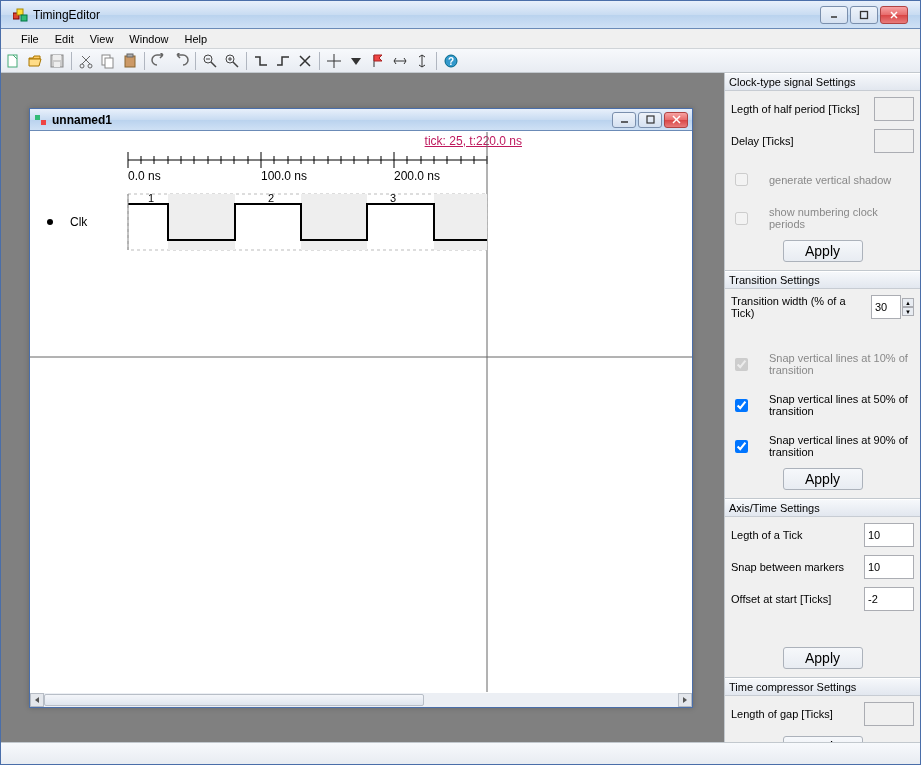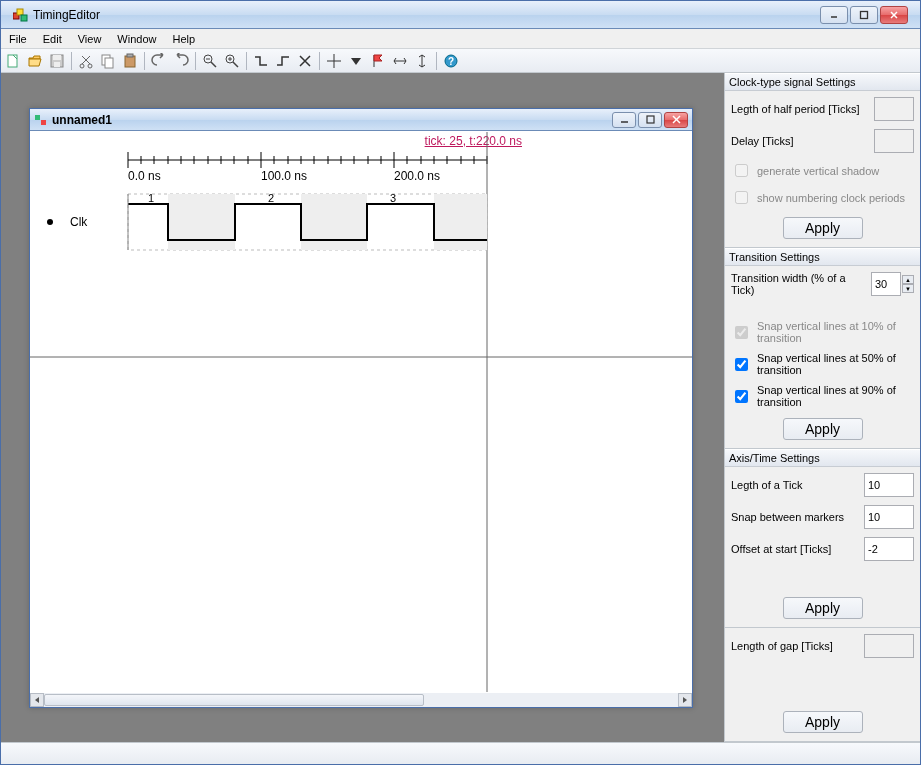--- a/index.html
+++ b/index.html
@@ -28,21 +28,21 @@
     border: 1px solid #7a8fad; border-radius: 3px;
     background: linear-gradient(#eef3fa, #d5e1f1);
     display: flex; align-items: center; justify-content: center;
     cursor: default;
   }
   .win-btn.close { background: linear-gradient(#f7a3a3, #e76b6b 50%, #d94545 51%, #e87b7b); border-color:#b04343;}
   .win-btn svg { display:block; }
 
   .menubar {
     height: 20px; background: #f0f0f0;
-    display: flex; align-items: center; padding: 0 0;
+    display: flex; align-items: center; padding: 0 12px;
     border-bottom: 1px solid #d0d4d8;
   }
   .menubar .menu-item { padding: 2px 8px; cursor: default; }
 
   .toolbar {
     height: 24px; background: linear-gradient(#f7f9fc,#e8ecf2);
     border-bottom: 1px solid #c2c8ce;
     display: flex; align-items: center; padding: 0 2px; gap: 2px;
   }
   .tool-btn {
@@ -129,21 +129,21 @@
     border-top:1px solid #fff;
   }
   .panel-body { padding: 6px 6px 8px; display:flex; flex-direction:column; gap:8px; }
   .form-row { display:flex; align-items:center; justify-content:space-between; gap:4px; }
   .form-row label { font-size:11px; }
   .form-row input[type="text"] {
     width: 40px; height:18px; border:1px solid #abadb3; font-size:11px; padding:11px 3px;
     background:#fff;
   }
   .form-row input[disabled] { background:#f0f0f0; }
-  .chk-row { display:flex; align-items:center; gap:6px; font-size:11px; }
+  .chk-row { display:flex; align-items:center; gap:18px; font-size:11px;margin-top:9px; }
   .chk-row.disabled { color:#888; }
   .apply-btn {
     width:80px; height:22px; margin: 2px auto 0;
     background: linear-gradient(#f6f8fb,#e8ecf2);
     border:1px solid #acb2bb; border-radius:3px;
     font-size:14px;
     display:flex; align-items:center; justify-content:center;
     cursor: default;
   }
   .panel.flex { flex:1; }
@@ -505,20 +505,21 @@
           <div class="form-row">
             <label>Offset at start [Ticks]</label>
             <input type="text" style="width: 50px;" value="-2">
           </div>
           <div style="height:18px"></div>
           <div class="apply-btn">Apply</div>
         </div>
       </div>
 
       <div class="panel flex">
+        <div class="panel-header">Time compressor Settings</div>
         <div class="panel-body" style="flex:1; justify-content:space-between;">
           <div class="form-row">
             <label>Length of gap [Ticks]</label>
             <input type="text" disabled="" style="width: 50px;">
           </div>
           <div class="apply-btn">Apply</div>
         </div>
       </div>
 
     </div>

